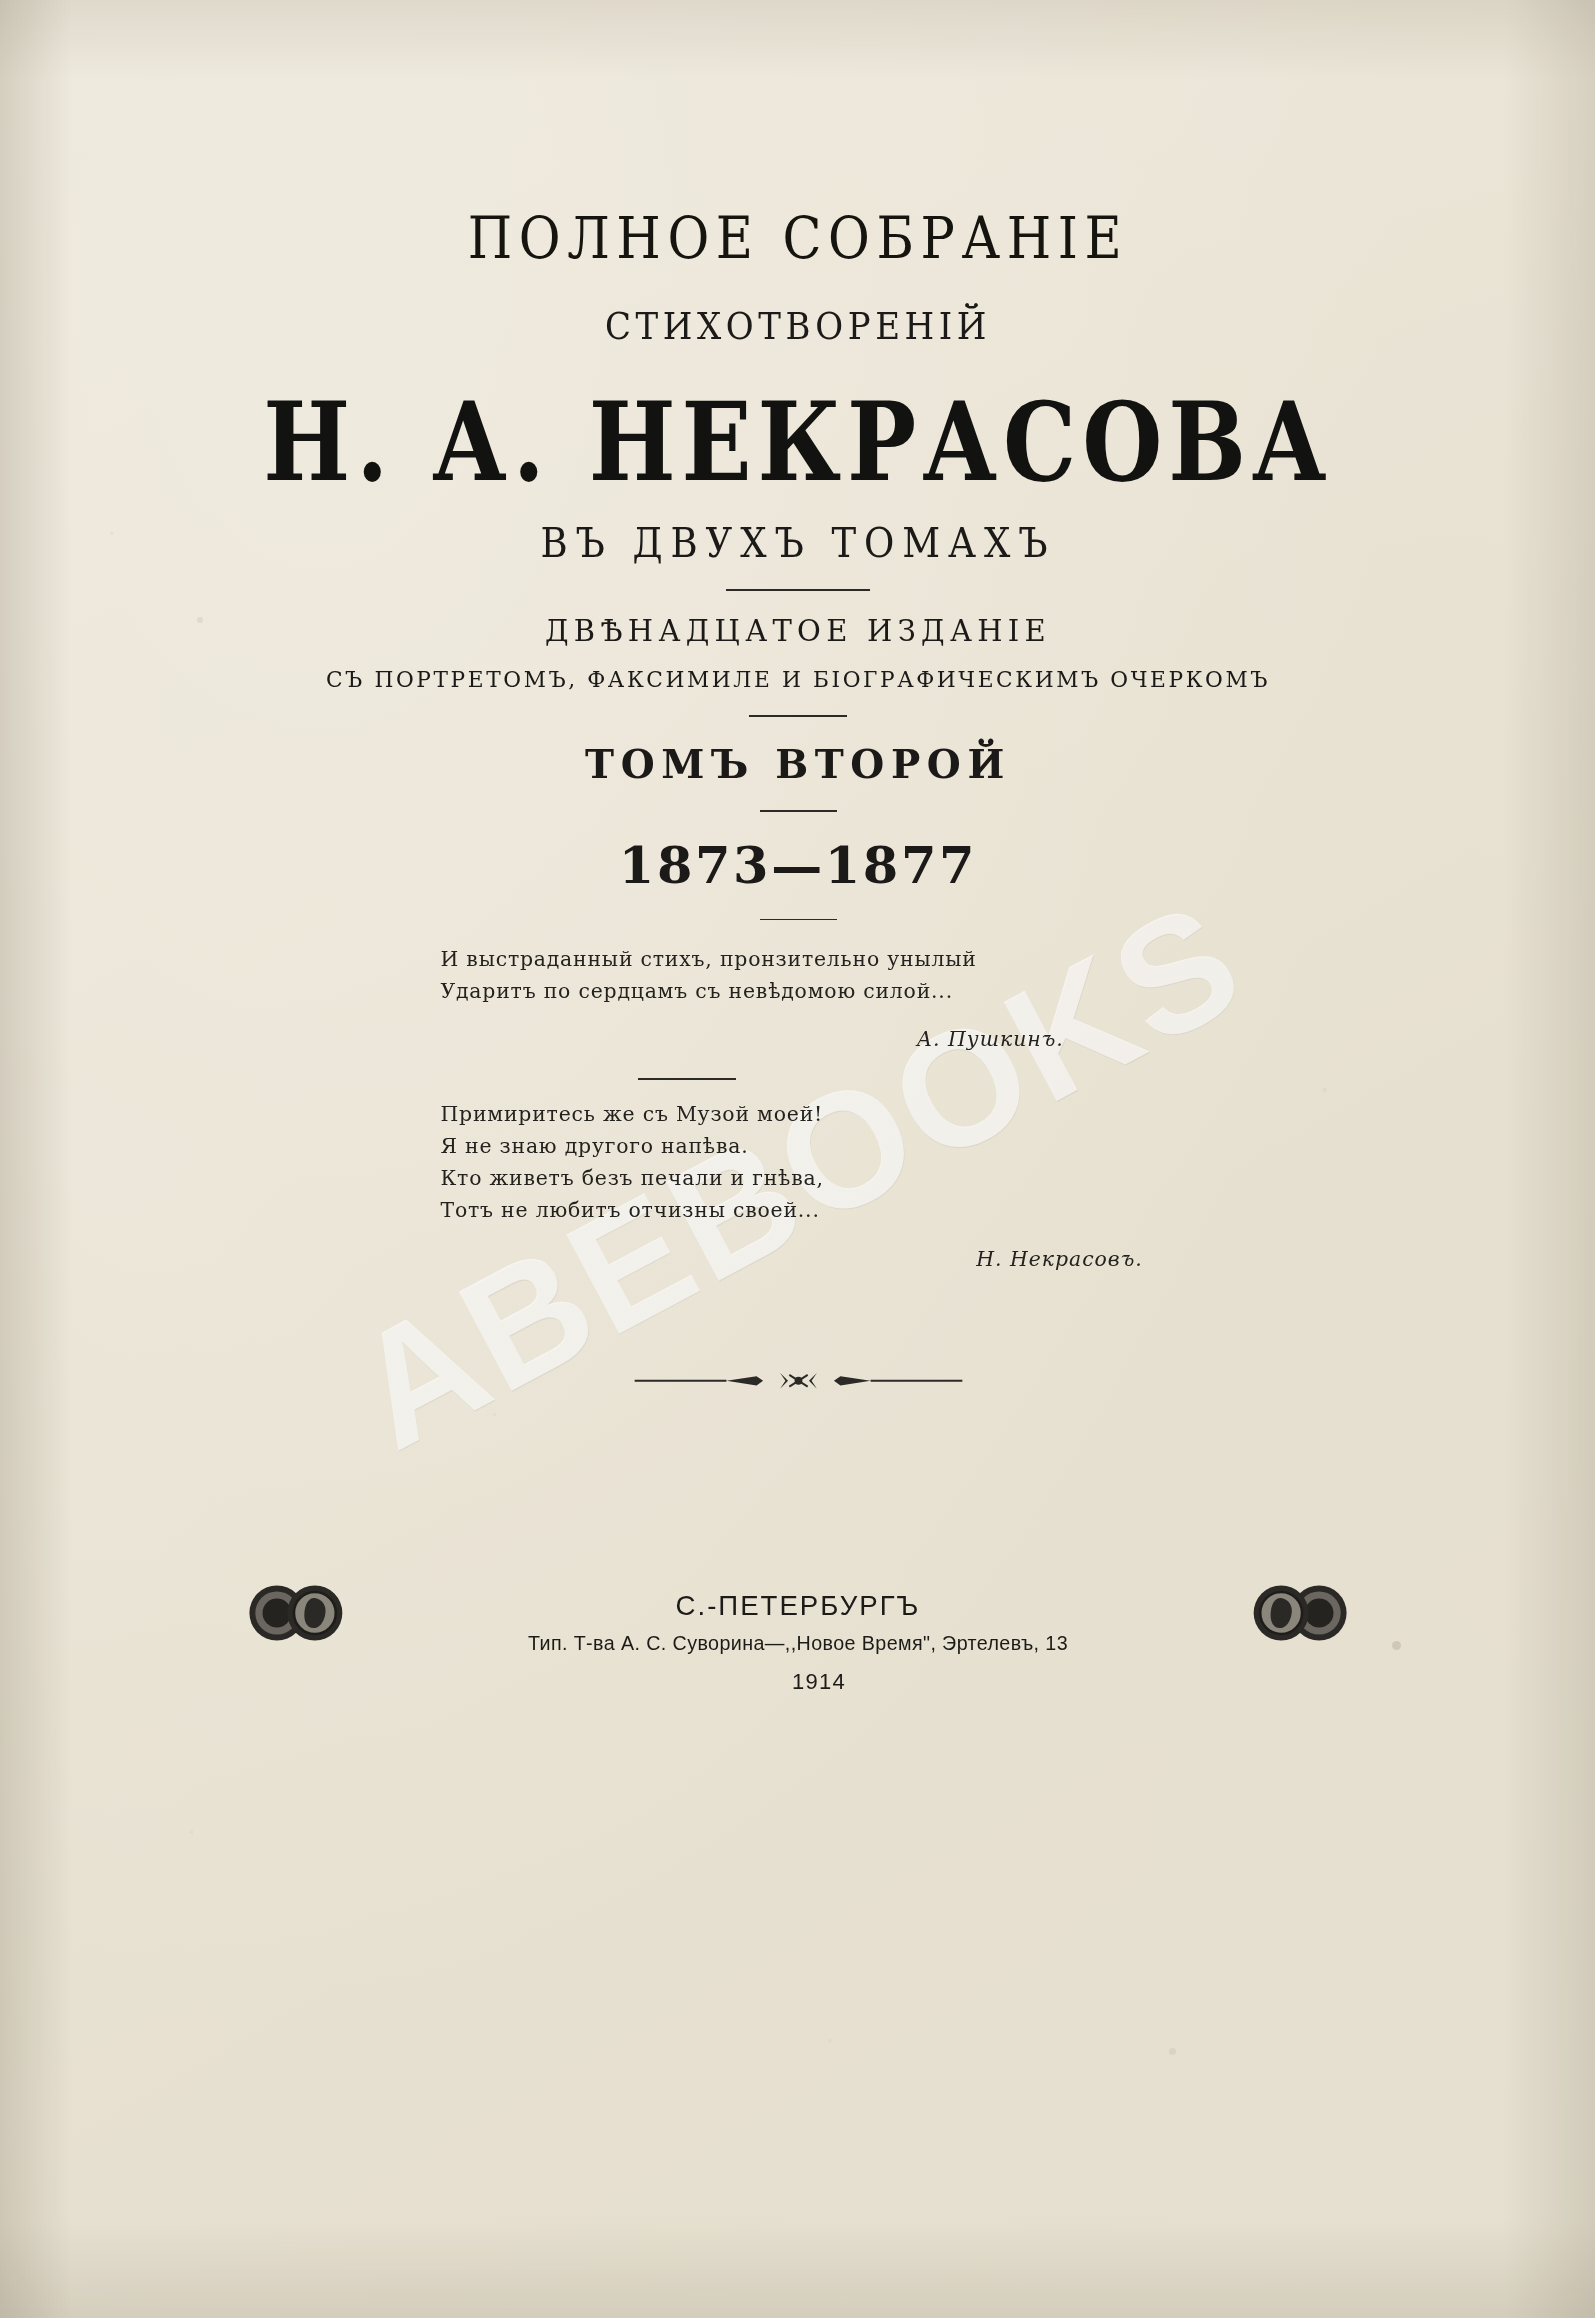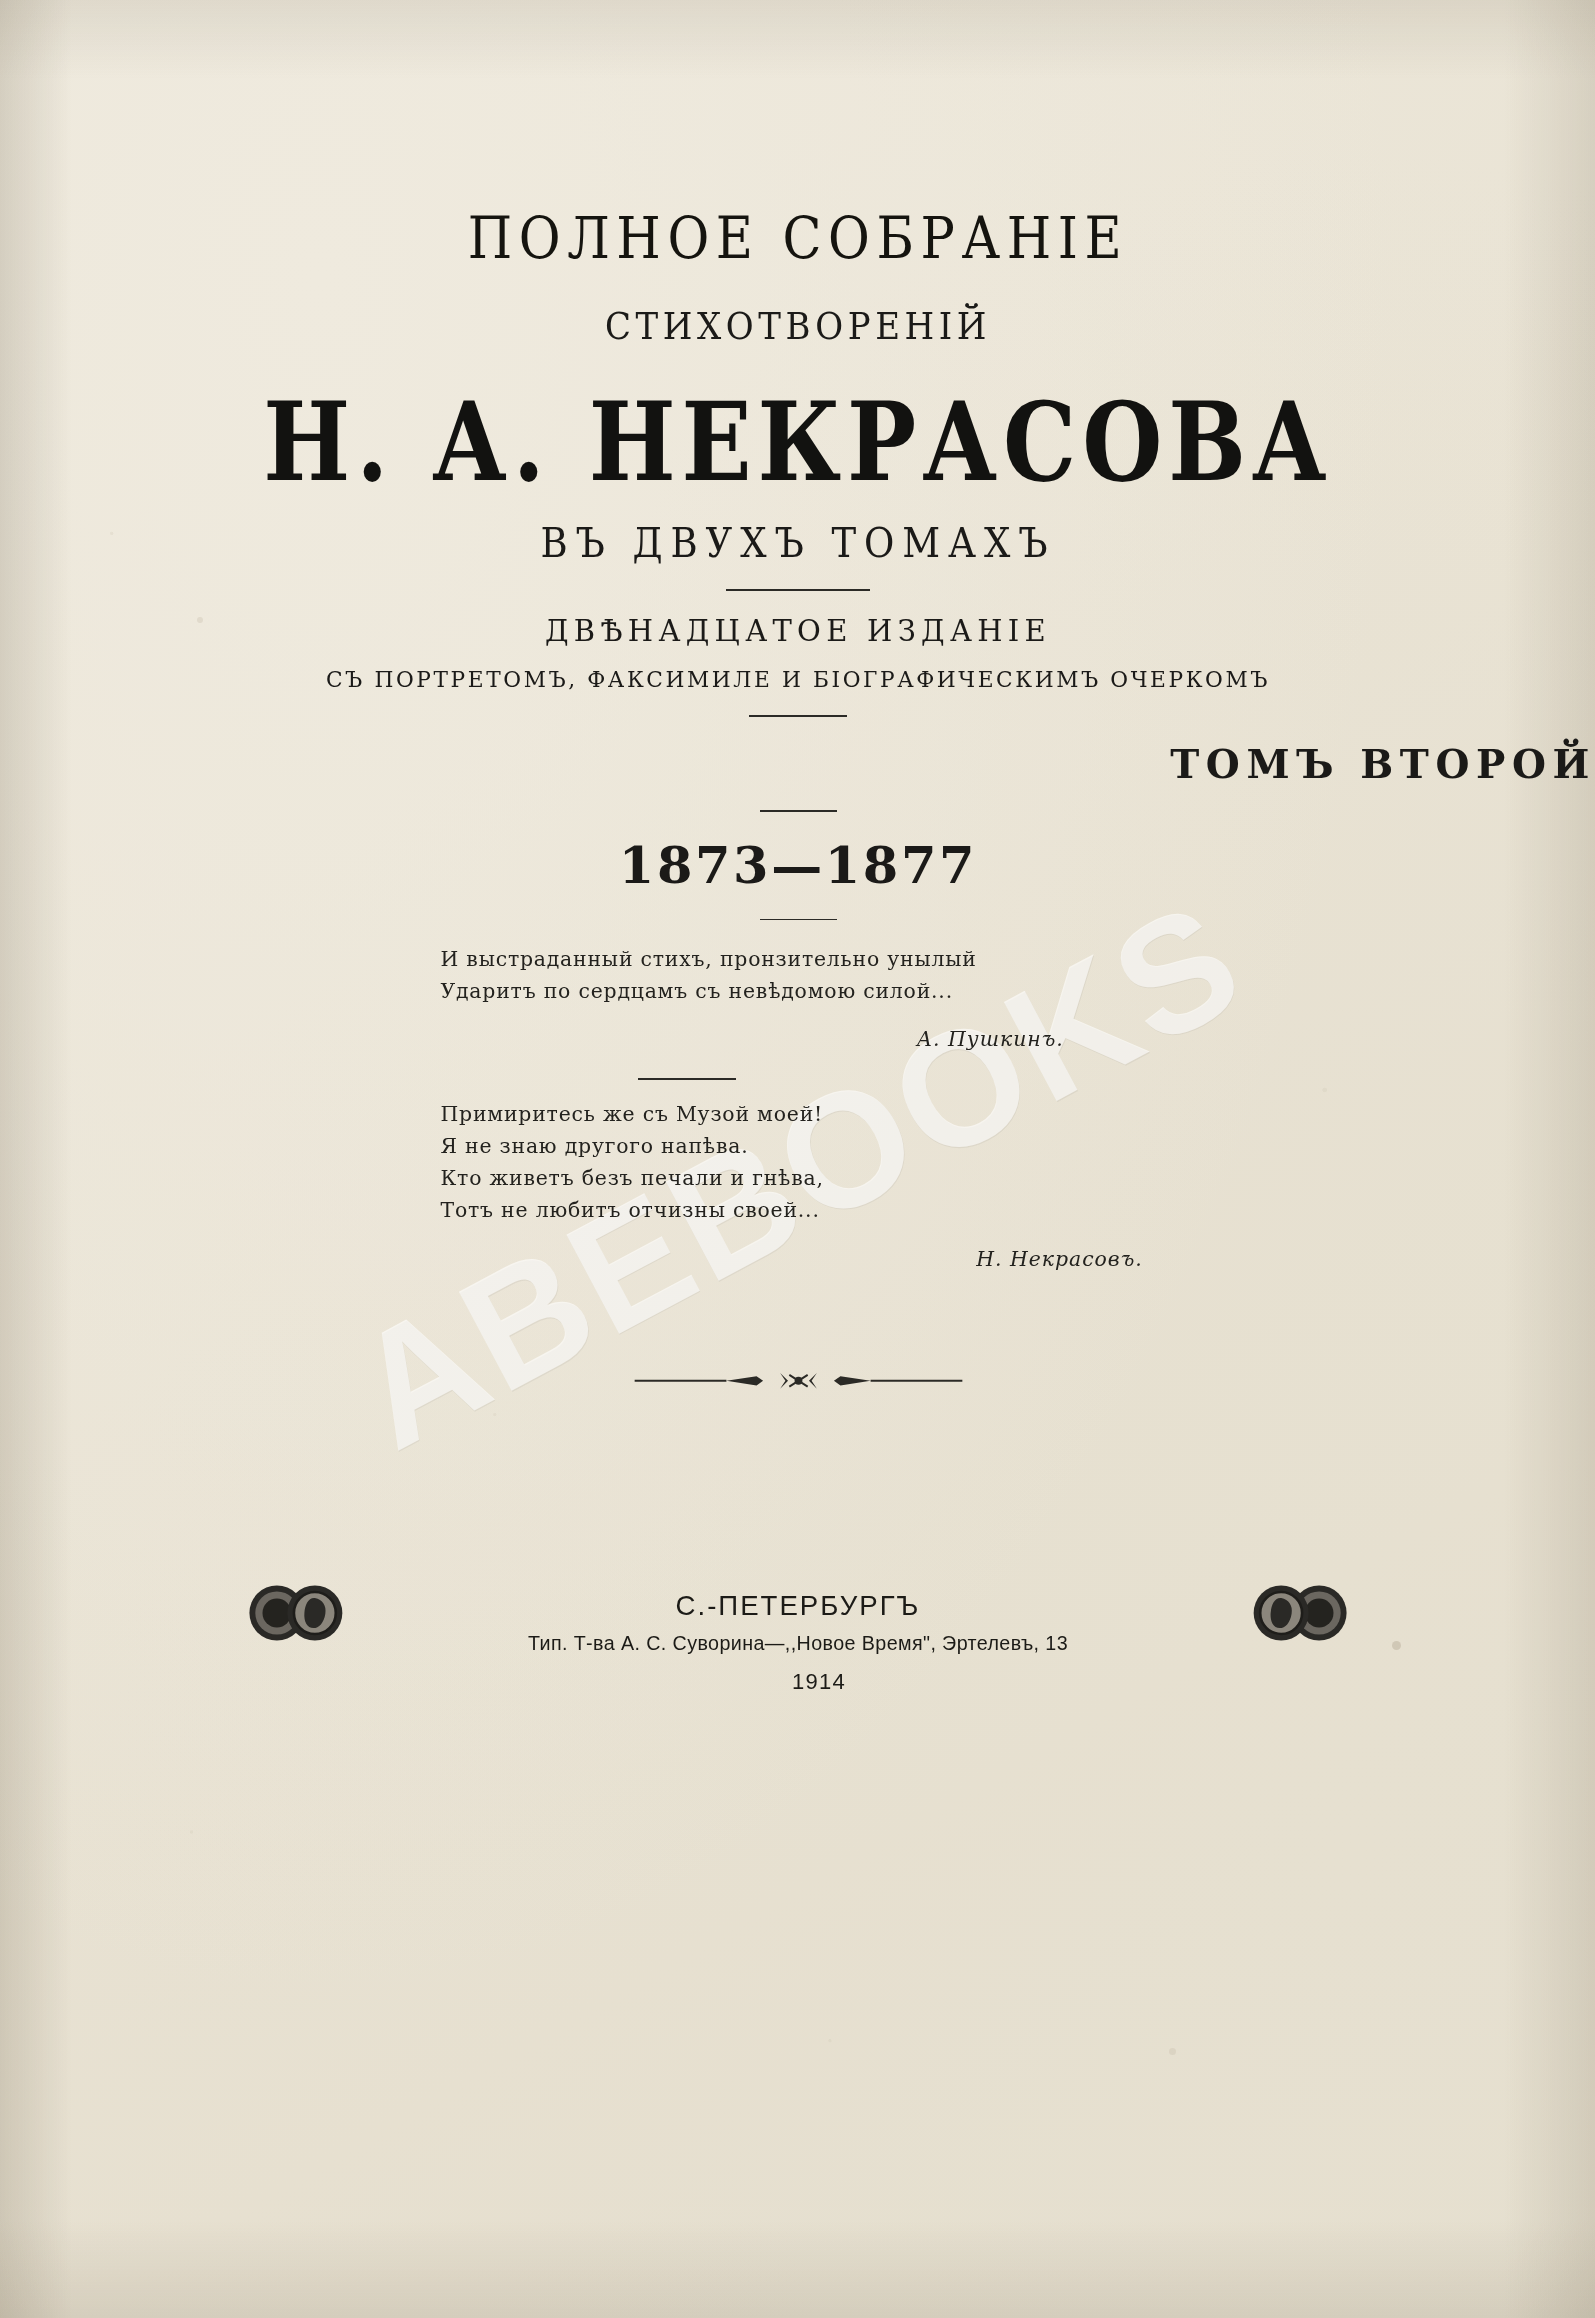--- a/index.html
+++ b/index.html
@@ -139,21 +139,20 @@
     margin: 0 0 6.6px 0;
     font-family: "DejaVu Serif", serif;
   }
   .volume-no {
     font-size: 39px;
     letter-spacing: 6.6px;
     text-transform: uppercase;
     font-weight: 700;
     margin: 9.2px 0 7.9px 0;
     font-family: "DejaVu Serif", serif;
-    text-align: right;
   }
   .years {
     font-size: 51px;
     letter-spacing: 2.6px;
     font-weight: 700;
     margin: 15.8px 0 6.6px 0;
     font-family: "DejaVu Serif", serif;
   }
 
   .epigraphs {

